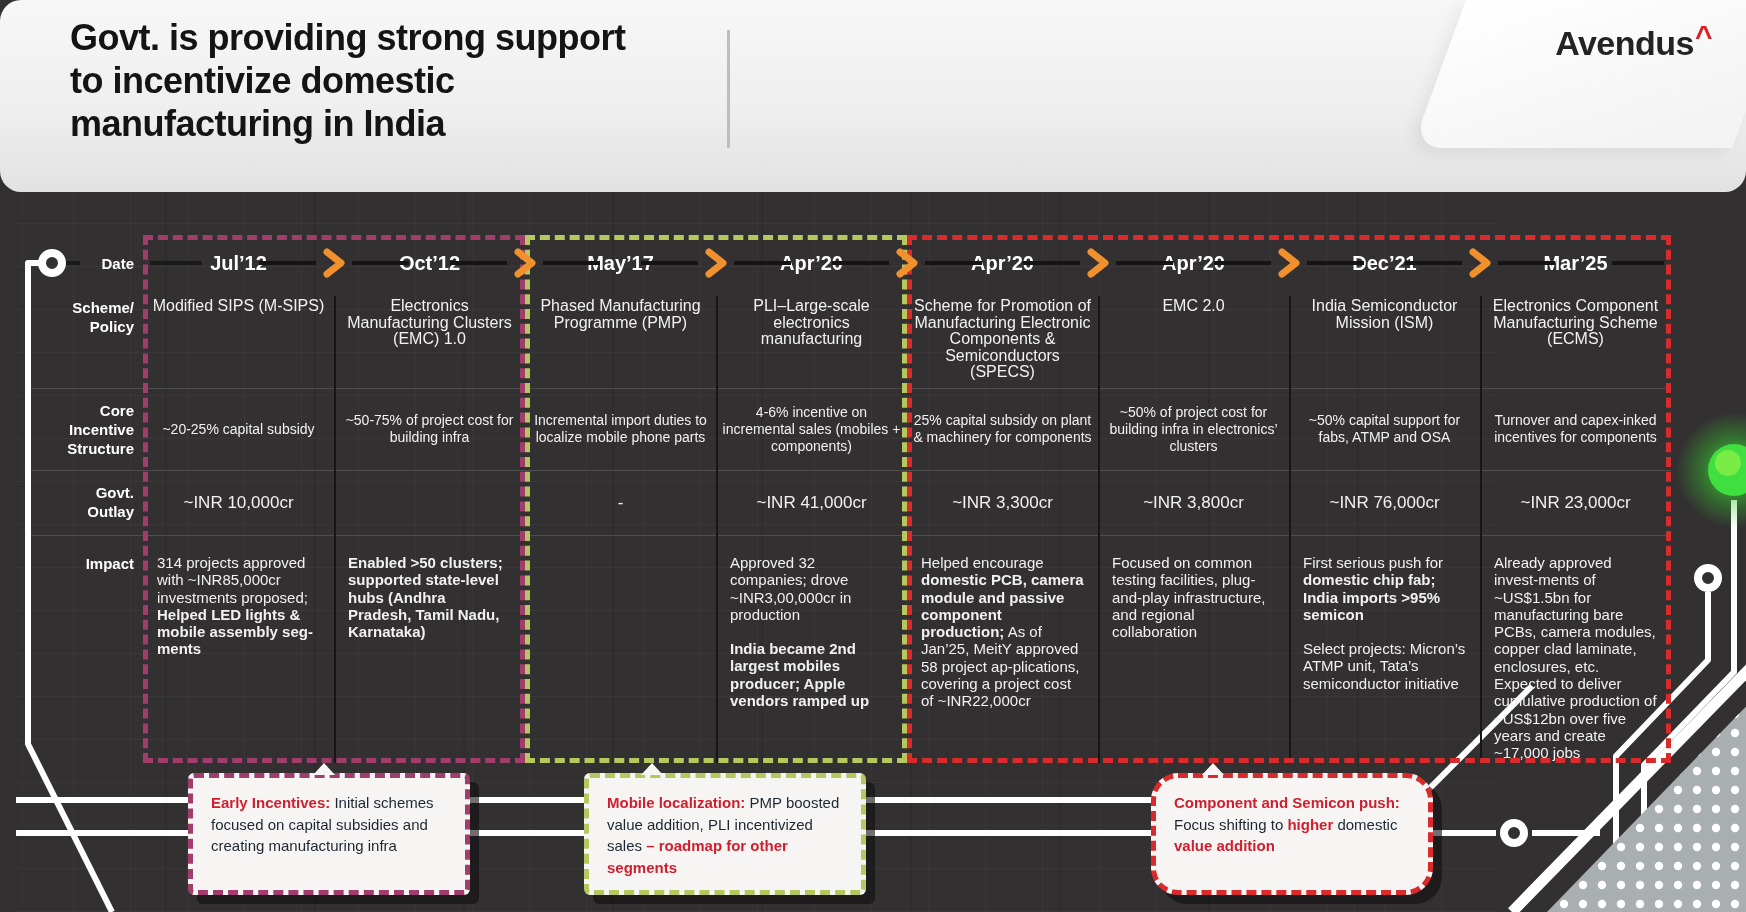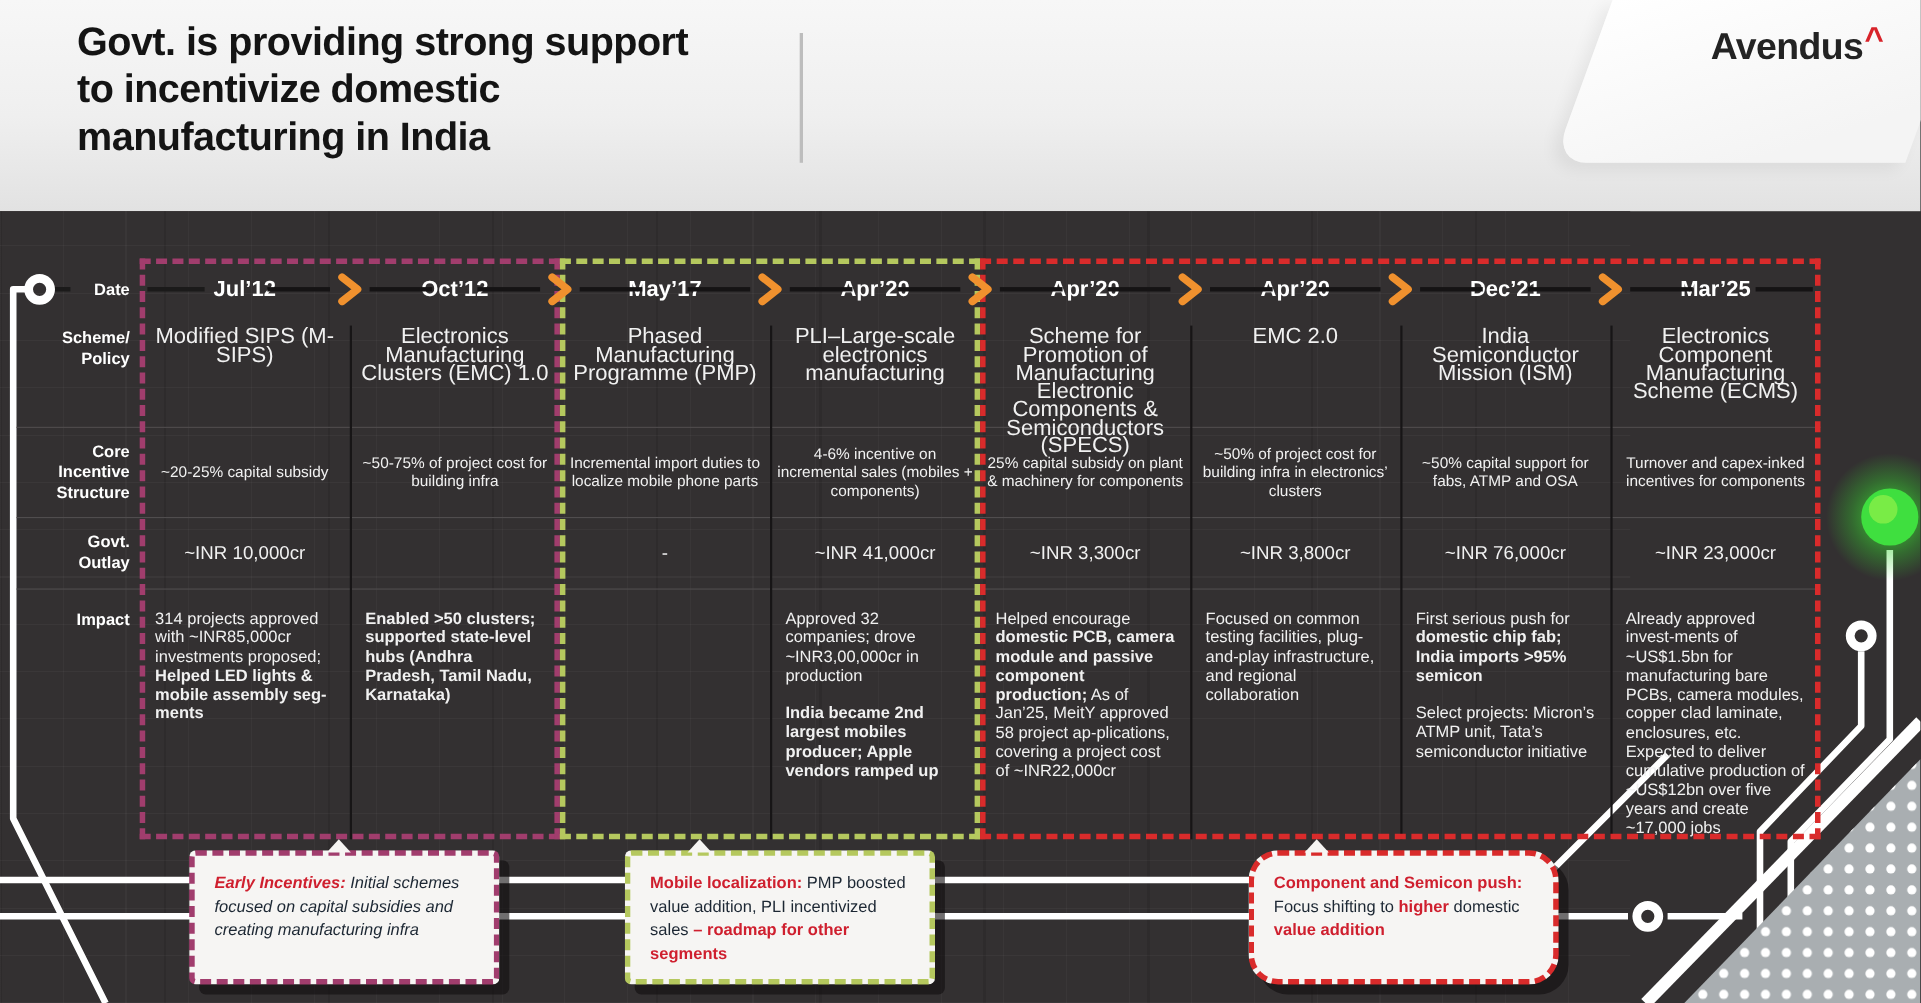--- a/index.html
+++ b/index.html
@@ -1,36 +1,36 @@
 <!DOCTYPE html>
 <html><head>
 <meta charset="utf-8">
 <style>
   * { box-sizing: border-box; margin: 0; padding: 0; }
   html,body { width:1746px; height:912px; }
   body { position:relative; overflow:hidden; font-family:"Liberation Sans", sans-serif; background:#333031; }
 
   
   .header { position:absolute; left:0; top:0; width:1746px; height:192px;
-            background:linear-gradient(180deg,#f7f7f7 0%,#efefef 55%,#e2e2e2 100%); }
+            background:linear-gradient(180deg,#f7f7f7 0%,#efefef 55%,#e2e2e2 100%);border-radius:21px; }
   .logo-band { position:absolute; right:-40px; top:0; width:320px; height:148px;
                background:linear-gradient(160deg,#ffffff 0%,#f4f4f4 80%);
                transform:skewX(-20deg); transform-origin:top right;
                border-bottom-left-radius:30px; box-shadow:-6px 6px 14px rgba(0,0,0,.06); }
   .slide-title { position:absolute; left:70px; top:16px; width:600px;
                  font-size:36px; line-height:43px; font-weight:800; color:#141414;
                  letter-spacing:-0.5px; white-space:pre-line; }
   .title-divider { position:absolute; left:727px; top:30px; width:3px; height:118px; background:#bdbdbd; }
   .slide-subtitle { position:absolute; left:766px; top:30px; width:540px;
                     font-size:26px; line-height:35px; font-weight:400; color:#3d3d3d; white-space:pre-line; }
   .logo { position:absolute; right:34px; top:24px; font-size:34px; font-weight:700; color:#232323; letter-spacing:-0.5px; }
   .logo .caret { color:#d8232a; font-size:30px; font-weight:800; position:relative; top:-9px; margin-left:1px; }
 
   
-  .main { position:absolute; left:0; top:192px; width:1482px; height:720px; background:#333031; }
+  .main { position:absolute; left:16px; top:192px; width:1482px; height:720px; background:#333031; }
   .main::before { content:""; position:absolute; inset:0; pointer-events:none;
     background-image:
       repeating-linear-gradient(0deg, rgba(255,255,255,.035) 0 1px, transparent 1px 43px),
       repeating-linear-gradient(90deg, rgba(255,255,255,.03) 0 1px, transparent 1px 57px),
       repeating-linear-gradient(90deg, rgba(0,0,0,.10) 0 2px, transparent 2px 149px);
   }
   .deco-svg { position:absolute; left:0; top:0; width:1746px; height:720px; pointer-events:none; }
 
   
   .hsep { position:absolute; left:15px; width:1640px; height:1px; background:#504d4e; }
@@ -41,21 +41,21 @@
                font-weight:700; font-size:15px; line-height:19px; white-space:pre-line; }
 
   
   .group-box { position:absolute; top:43px; height:528px; border:5px dashed #fff; pointer-events:none; }
 
   
   .column { position:absolute; top:0; width:191px; height:571px; }
   .cell { position:absolute; left:0; width:191px; color:#f1f1f1; }
   .date-cell { top:56px; height:30px; line-height:30px; text-align:center;
                font-size:20px; font-weight:700; color:#fff; }
-  .scheme-cell { top:106px; padding:0 6px; text-align:center; font-size:20px; line-height:16.5px; }
+  .scheme-cell { top:106px; padding:0 6px; text-align:center; font-size:16px; line-height:16.5px; }
   .core-cell { top:196px; height:82px; padding:0 5px; display:flex; align-items:center; justify-content:center;
                text-align:center; font-size:14px; line-height:17px; }
   .outlay-cell { top:278px; height:65px; display:flex; align-items:center; justify-content:center;
                  text-align:center; font-size:17px; }
   .impact-cell { top:343px; height:228px; padding:19px 12px 0 14px; text-align:left;
                  font-size:15px; line-height:17.3px; }
   .impact-cell p { margin:0 0 17px 0; }
   .b { font-weight:700;margin-top:32px; }
 
   
@@ -66,21 +66,21 @@
   .date-tail { position:absolute; top:69px; left:1596px; width:52px; height:4px; background:#151314; }
 
   
   .callout { position:absolute; top:581px; width:282px; height:122px; background:#f6f5f3;
              border:5px dashed #a13d6d; border-radius:6px; padding:14px 18px 0 18px;
              box-shadow:9px 9px 0 rgba(16,14,15,.6); z-index:8;
              font-size:15px; line-height:21.5px; color:#1c2733; }
   .callout::before { content:""; position:absolute; top:-15px; width:0; height:0;
              border-left:11px solid transparent; border-right:11px solid transparent;
              border-bottom:12px solid #f6f5f3; }
-  .callout-1 { left:172px;font-style:italic; } .callout-1::before { left:120px; }
+  .callout-1 { left:172px; } .callout-1::before { left:120px; }
   .callout-2 { left:568px; } .callout-2::before { left:52px; }
   .callout-3 { left:1135px;border-radius:27px; } .callout-3::before { left:46px; }
   .callout .red { color:#cf1f2e; }
 </style>
 </head>
 <body>
 
 <div class="header">
   <div class="logo-band"></div>
   <h1 class="slide-title">Govt. is providing strong support

